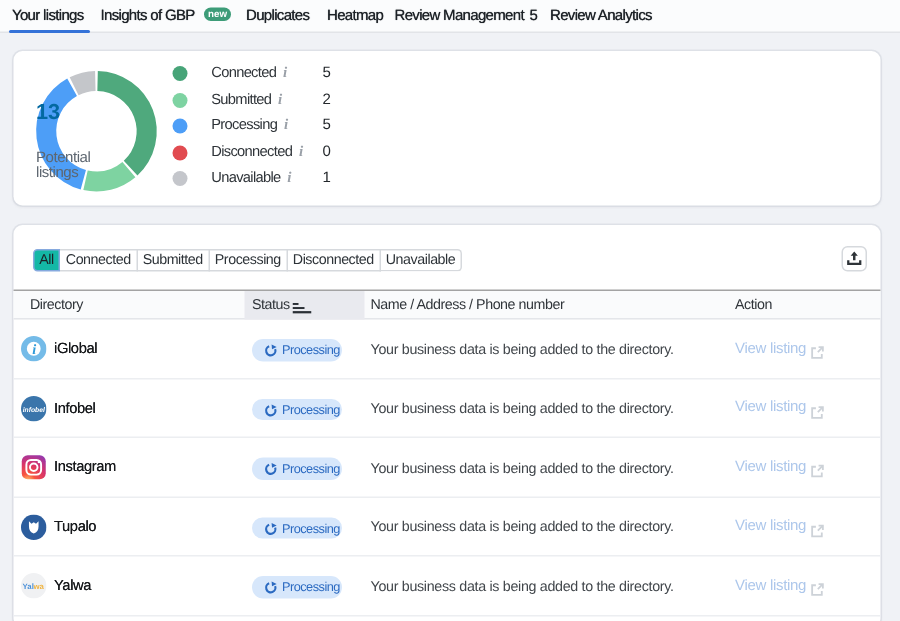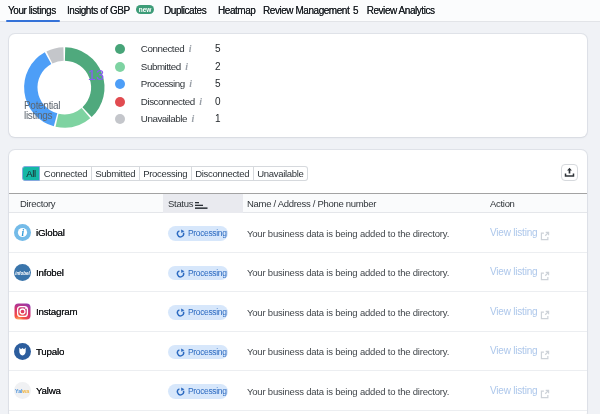--- a/index.html
+++ b/index.html
@@ -18,21 +18,21 @@
 #card2 { left:9px; top:150px; width:578px; height:268px; }
 
 
 .leg-row { position:absolute; height:12px; }
 .leg-dot { position:absolute; left:106px; top:1px; width:10px; height:10px; border-radius:50%; }
 .leg-label { position:absolute; left:119.8px; top:0px; font-size:9.8px; letter-spacing:-0.45px; color:#2e3338; line-height:12px; white-space:nowrap;margin-left:12px; }
 .leg-info { font-family:"Liberation Serif", serif; font-style:italic; font-weight:bold; font-size:10px; color:#9aa0a8; letter-spacing:0; margin-left:4.5px; }
 .leg-count { position:absolute; left:206px; top:0px; font-size:10px; color:#23272b; line-height:12px; }
 
 
-.donut-num { position:absolute; left:15px; top:33px; width:80px; text-align:right; font-size:14.5px; font-weight:normal; color:#8b5cf6; }
+.donut-num { position:absolute; left:15px; top:33px; width:80px; text-align:left; font-size:14.5px; font-weight:bold; color:#0369a1; }
 .donut-sub { position:absolute; left:15px; top:67px; width:80px; text-align:left; font-size:10px; letter-spacing:-0.3px; color:#5d6670; line-height:10.2px; }
 
 
 .fgroup { position:absolute; left:12.7px; top:16px; height:15px; display:flex; }
 .fbtn { height:15px; line-height:13px; font-size:9.5px; letter-spacing:-0.3px; color:#2d3338; background:#fff; border:1px solid #d6d9dd; border-left:none; padding:0 3.5px; }
 .fbtn.first { border-left:1px solid #d6d9dd; border-radius:3px 0 0 3px; }
 .fbtn.last { border-radius:0 3px 3px 0; }
 .fbtn.active { background:#14b8a6; border:1px solid #86a9de; border-radius:3px 0 0 3px; color:#1c2126; }
 .upload-btn { position:absolute; left:551.5px; top:13.5px; width:17px; height:17px; border:1px solid #d6d9dd; border-radius:4px; background:#fff; }
 

